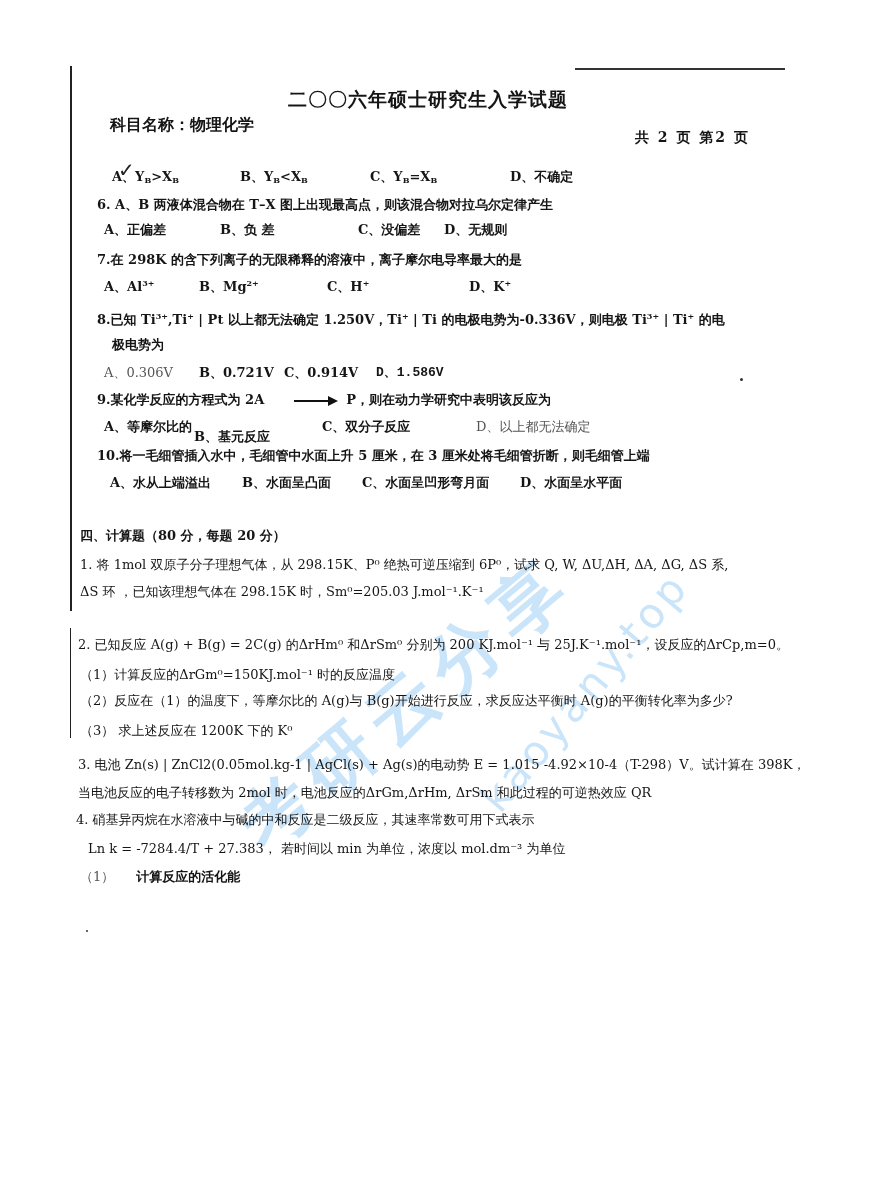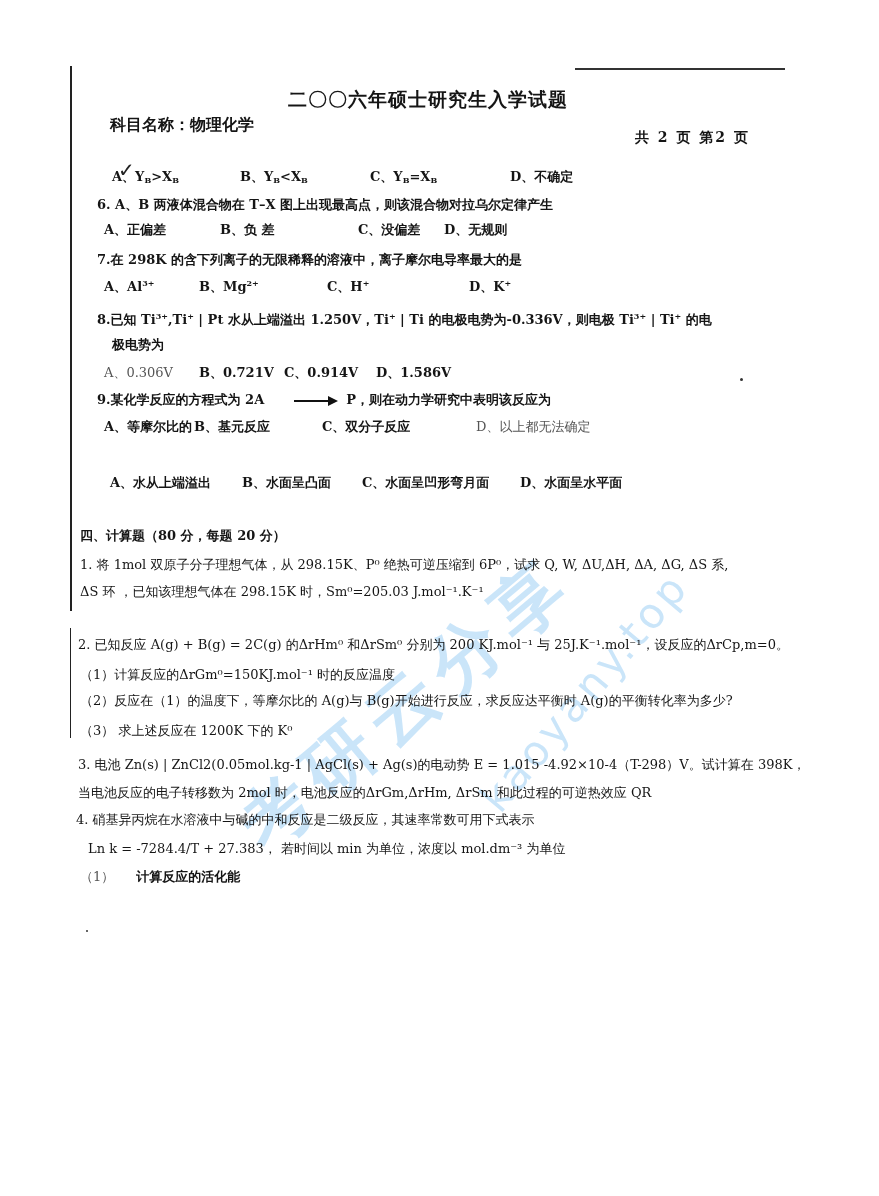--- a/index.html
+++ b/index.html
@@ -61,41 +61,42 @@
 
   <div class="ln b" style="left:97px; top:251px;">7.在 298K 的含下列离子的无限稀释的溶液中，离子摩尔电导率最大的是</div>
   <div class="ln b" style="left:104px; top:278px;">
     <span style="position:absolute;left:0;"><span>A、Al</span><sup>3+</sup></span>
     <span style="position:absolute;left:95px;"><span>B、Mg</span><sup>2+</sup></span>
     <span style="position:absolute;left:223px;"><span>C、H</span><sup>+</sup></span>
     <span style="position:absolute;left:325px;margin-left:40px;"><span>D、K</span><sup>+</sup></span>
   </div>
 
   <div class="ln b" style="left:97px; top:311px;">
-    <span>8.已知 Ti</span><sup>3+</sup><span>,Ti</span><sup>+</sup><span> | Pt 水从上端溢出 1.250V，Ti</span><sup>+</sup><span> | Ti 的电极电势为-0.336V，则电极 Ti</span><sup>3+</sup><span> | Ti</span><sup>+</sup><span> 的电</span>
+    <span>8.已知 Ti</span><sup>3+</sup><span>,Ti</span><sup>+</sup><span> | Pt 以上都无法确定 1.250V，Ti</span><sup>+</sup><span> | Ti 的电极电势为-0.336V，则电极 Ti</span><sup>3+</sup><span> | Ti</span><sup>+</sup><span> 的电</span>
   </div>
   <div class="ln b" style="left:112px; top:336px;">极电势为</div>
   <div class="ln b" style="left:104px; top:364px;">
     <span class="faint" style="position:absolute;left:0;">A、0.306V</span>
     <span style="position:absolute;left:95px;">B、0.721V</span>
     <span style="position:absolute;left:180px;">C、0.914V</span>
-    <span style="position:absolute;left:272px;">D、1.586V</span>
+    <span style="position:absolute;left:272px;font-family:Liberation Mono, monospace;">D、1.586V</span>
   </div>
   <div class="dot" style="left:740px; top:378px;"></div>
 
   <div class="ln b" style="left:97px; top:391px;">
     <span>9.某化学反应的方程式为 2A</span><span class="arrow"></span><span>P，则在动力学研究中表明该反应为</span>
   </div>
   <div class="ln b" style="left:104px; top:418px;">
     <span style="position:absolute;left:0;">A、等摩尔比的</span>
-    <span style="position:absolute;left:90px;">B、基元反应</span>
+    <span style="position:absolute;left:90px;margin-top:10px;">B、基元反应</span>
     <span style="position:absolute;left:218px;">C、双分子反应</span>
     <span class="faint" style="position:absolute;left:372px;">D、以上都无法确定</span>
   </div>
 
+  <div class="ln b" style="left:97px; top:447px;">10.将一毛细管插入水中，毛细管中水面上升 5 厘米，在 3 厘米处将毛细管折断，则毛细管上端</div>
   <div class="ln b" style="left:110px; top:474px;">
     <span style="position:absolute;left:0;">A、水从上端溢出</span>
     <span style="position:absolute;left:132px;">B、水面呈凸面</span>
     <span style="position:absolute;left:252px;">C、水面呈凹形弯月面</span>
     <span style="position:absolute;left:410px;">D、水面呈水平面</span>
   </div>
 
   <div class="ln b" style="left:80px; top:527px;">四、计算题（80 分，每题 20 分）</div>
   <div class="ln" style="left:80px; top:556px;">1. 将 1mol 双原子分子理想气体，从 298.15K、P⁰ 绝热可逆压缩到 6P⁰，试求 Q, W, ΔU,ΔH, ΔA, ΔG,  ΔS 系,</div>
   <div class="ln" style="left:80px; top:583px;">ΔS 环 ，已知该理想气体在 298.15K 时，Sm⁰=205.03 J.mol⁻¹.K⁻¹</div>

